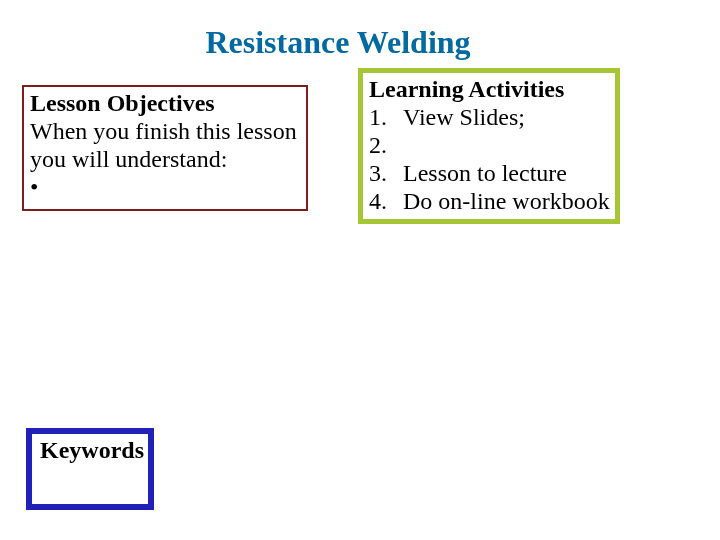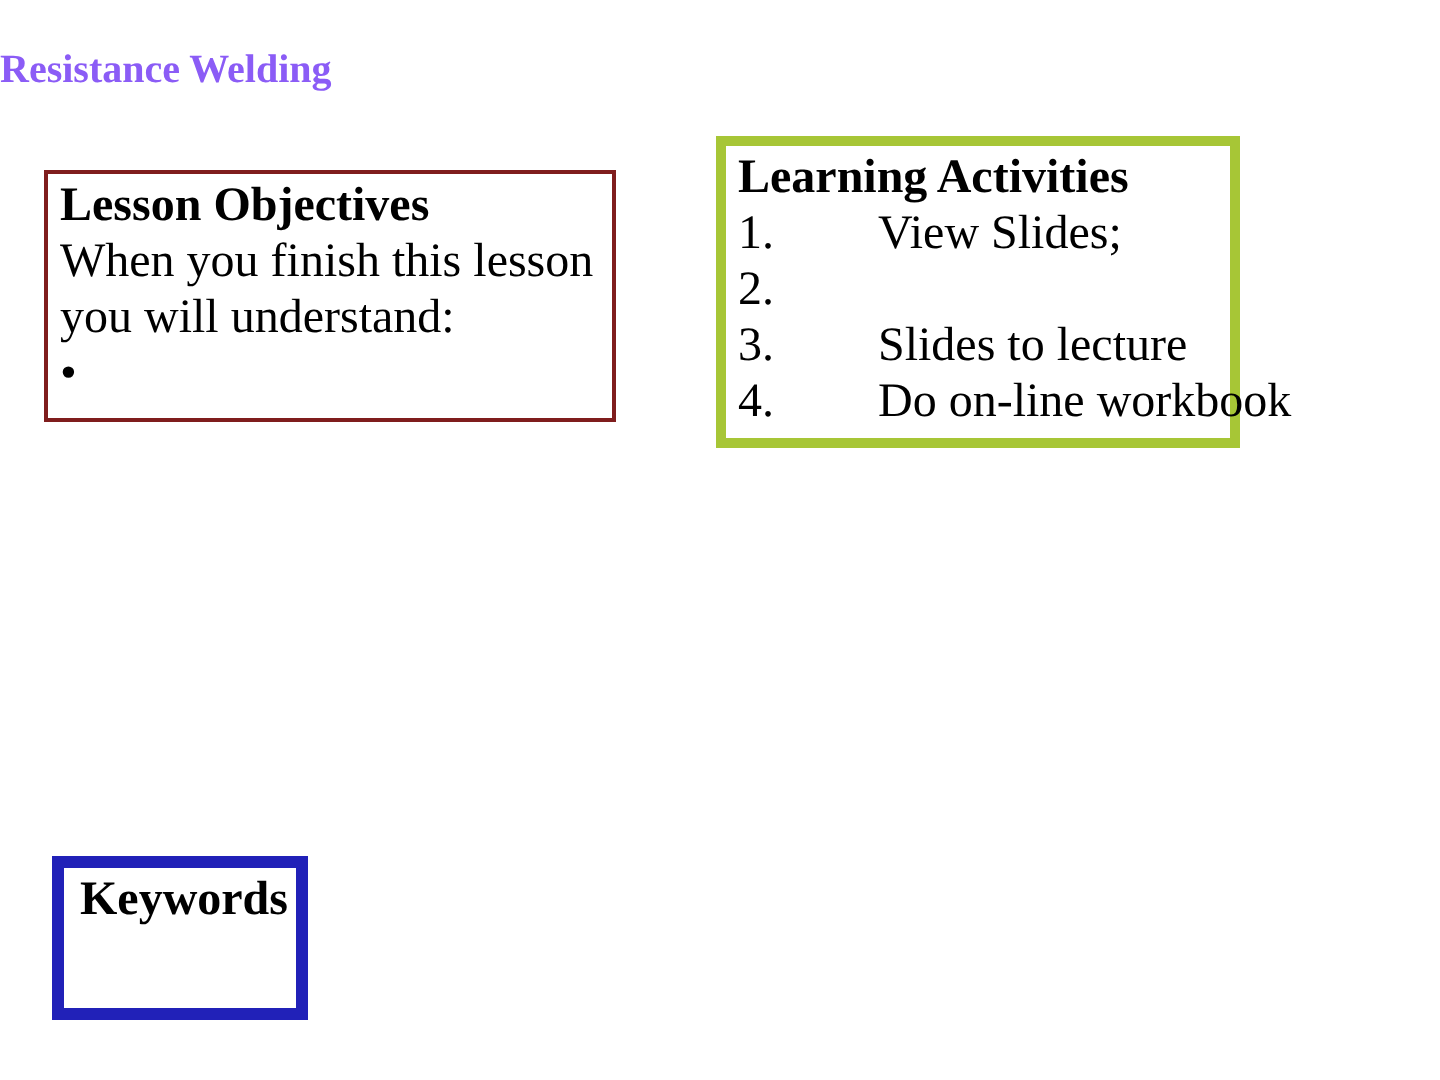--- a/index.html
+++ b/index.html
@@ -18,24 +18,25 @@
   .slide {
     position: absolute;
     inset: 0;
     background: #ffffff;
   }
   .slide-title {
     position: absolute;
     left: 0;
     top: 24px;
     width: 676px;
-    font-size: 20px;
+    text-align: center;
+    font-size: 32px;
     font-weight: bold;
     line-height: 1.15;
-    color: #8b5cf6;
+    color: #0369a1;
     white-space: nowrap;
   }
   .textbox {
     position: absolute;
     box-sizing: border-box;
     background: #ffffff;
     font-size: 24px;
     line-height: 28px;
   }
   .box-objectives {
@@ -76,21 +77,20 @@
   }
   .num-item {
     display: flex;
     white-space: nowrap;
   }
   .num-item .num {
     flex: 0 0 34px;
   }
   .num-item .item-text {
     flex: 1 1 auto;
-    margin-left: 36px;
   }
 </style>
 </head>
 <body>
 
 <div class="slide">
 
   <div class="slide-title">Resistance Welding</div>
 
   <div class="textbox box-objectives">
@@ -104,21 +104,21 @@
     <div class="box-heading">Learning Activities</div>
     <div class="num-item">
       <span class="num">1.</span>
       <span class="item-text">View Slides;</span>
     </div>
     <div class="num-item">
       <span class="num">2.</span>
     </div>
     <div class="num-item">
       <span class="num">3.</span>
-      <span class="item-text">Slides to lecture</span>
+      <span class="item-text">Lesson to lecture</span>
     </div>
     <div class="num-item">
       <span class="num">4.</span>
       <span class="item-text">Do on-line workbook</span>
     </div>
   </div>
 
   <div class="textbox box-keywords">
     <div class="box-heading">Keywords</div>
   </div>

